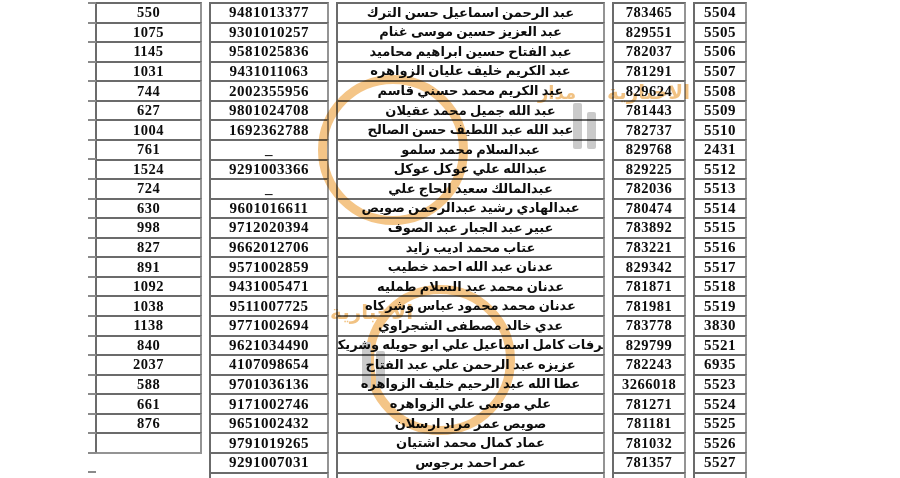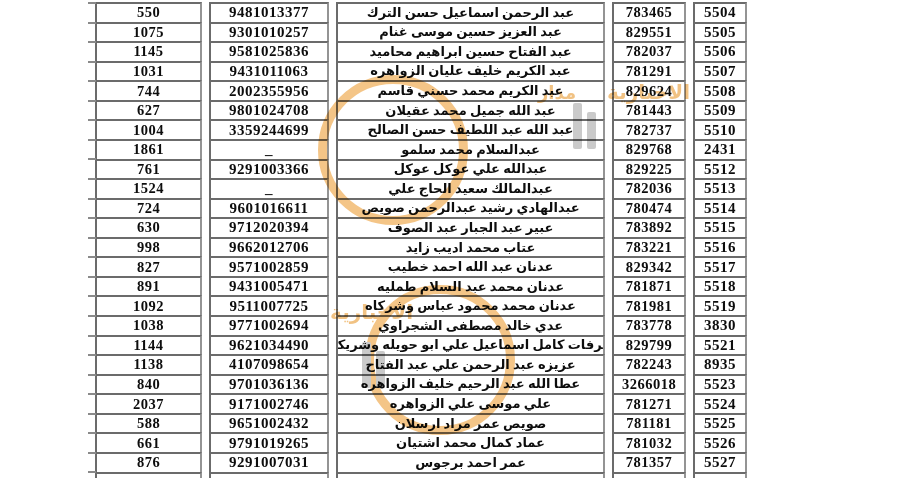--- a/index.html
+++ b/index.html
@@ -44,47 +44,45 @@
 
   <div class="scan-table">
     <div class="col col-amount">
         <div class="cell">550</div>
         <div class="cell">1075</div>
         <div class="cell">1145</div>
         <div class="cell">1031</div>
         <div class="cell">744</div>
         <div class="cell">627</div>
         <div class="cell">1004</div>
-        <div class="cell">1861</div>
         <div class="cell">761</div>
         <div class="cell">1524</div>
         <div class="cell">724</div>
         <div class="cell">630</div>
         <div class="cell">998</div>
         <div class="cell">827</div>
         <div class="cell">891</div>
         <div class="cell">1092</div>
         <div class="cell">1038</div>
-        <div class="cell">1144</div>
         <div class="cell">1138</div>
         <div class="cell">840</div>
         <div class="cell">2037</div>
         <div class="cell">588</div>
         <div class="cell">661</div>
         <div class="cell">876</div>
         <div class="cell"></div>
       </div>
     <div class="col col-id">
         <div class="cell">9481013377</div>
         <div class="cell">9301010257</div>
         <div class="cell">9581025836</div>
         <div class="cell">9431011063</div>
         <div class="cell">2002355956</div>
         <div class="cell">9801024708</div>
-        <div class="cell">3359244699</div>
+        <div class="cell">1692362788</div>
         <div class="cell">_</div>
         <div class="cell">9291003366</div>
         <div class="cell">_</div>
         <div class="cell">9601016611</div>
         <div class="cell">9712020394</div>
         <div class="cell">9662012706</div>
         <div class="cell">9571002859</div>
         <div class="cell">9431005471</div>
         <div class="cell">9511007725</div>
         <div class="cell">9771002694</div>
@@ -163,21 +161,21 @@
         <div class="cell">5512</div>
         <div class="cell">5513</div>
         <div class="cell">5514</div>
         <div class="cell">5515</div>
         <div class="cell">5516</div>
         <div class="cell">5517</div>
         <div class="cell">5518</div>
         <div class="cell">5519</div>
         <div class="cell">3830</div>
         <div class="cell">5521</div>
-        <div class="cell">8935</div>
+        <div class="cell">6935</div>
         <div class="cell">5523</div>
         <div class="cell">5524</div>
         <div class="cell">5525</div>
         <div class="cell">5526</div>
         <div class="cell">5527</div>
         <div class="cell"></div>
       </div>
     <div id="ticks">
         <div class="tick" style="top: 2px;"></div>
         <div class="tick" style="top: 21.56px;"></div>

